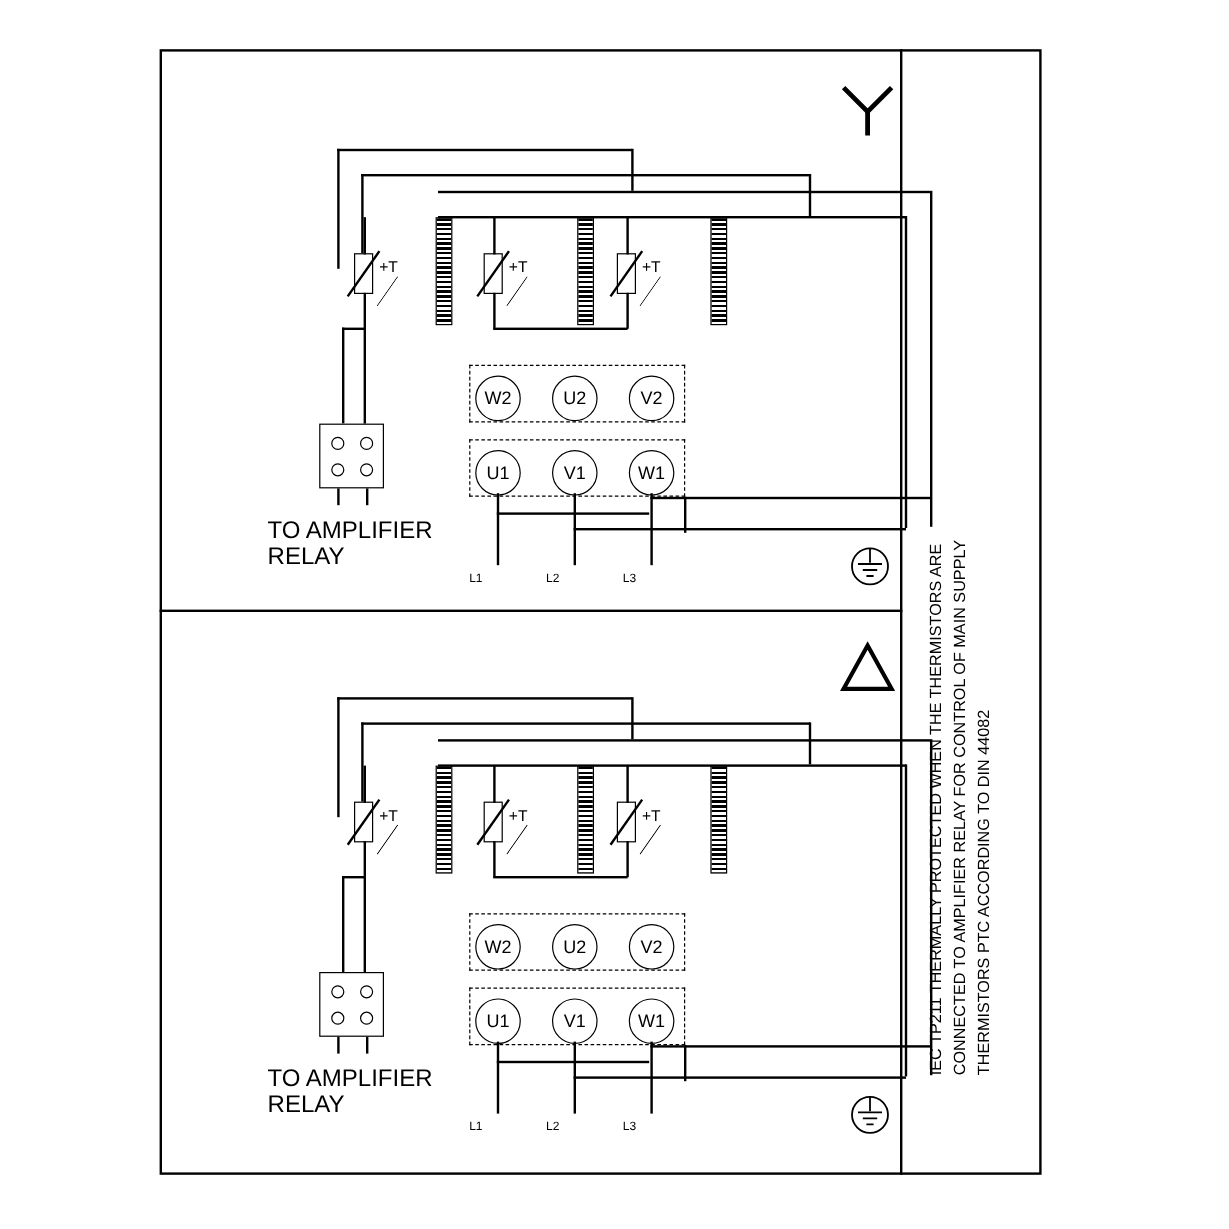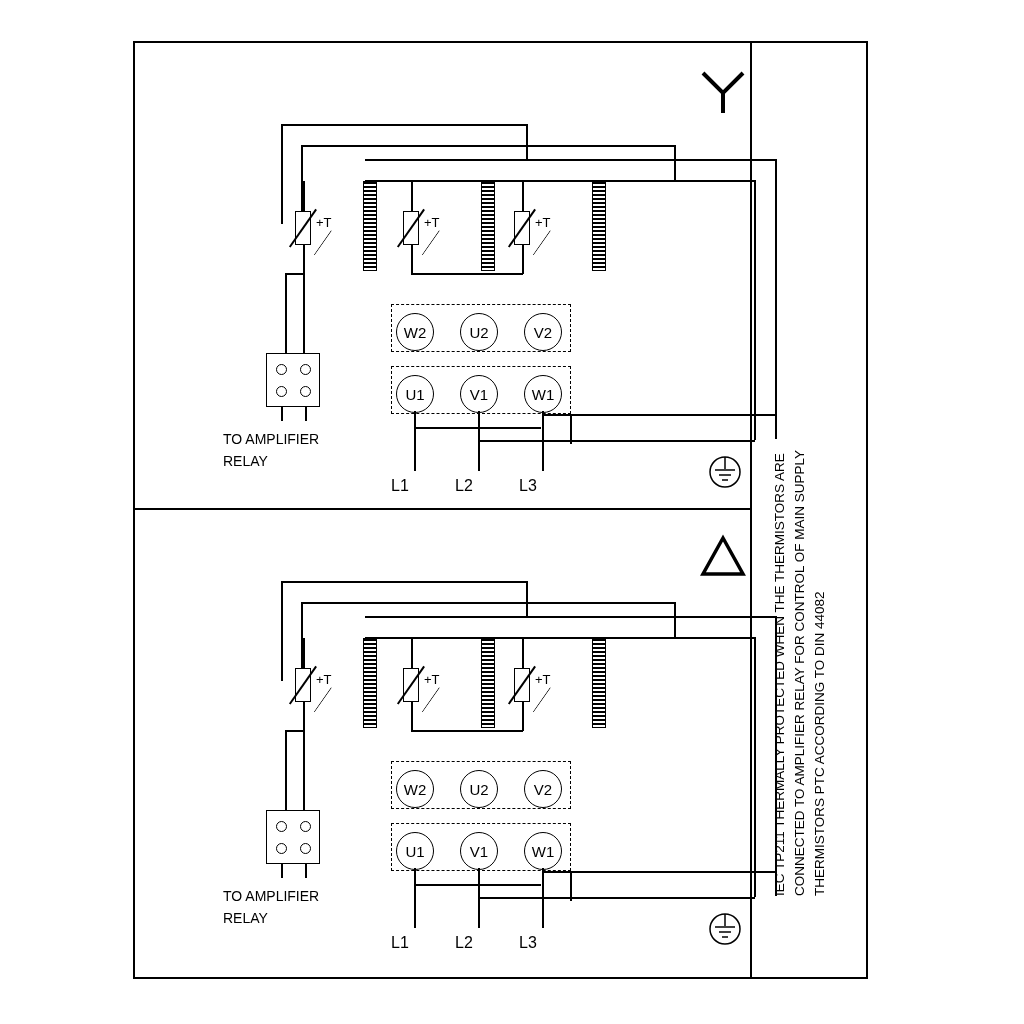--- a/index.html
+++ b/index.html
@@ -30,22 +30,22 @@
   .therm-slash{position:absolute;width:1.5px;height:46px;background:#000;transform:rotate(35deg);}
   .tlabel{position:absolute;font-size:13px;}
 
   .term{position:absolute;width:36px;height:36px;border:1.5px solid #000;border-radius:50%;
         background:#fff;display:flex;align-items:center;justify-content:center;font-size:15px;}
   .dashbox{position:absolute;border:1.2px dashed #000;box-sizing:border-box;}
 
   .cbox{position:absolute;width:54px;height:54px;border:1.5px solid #000;background:#fff;box-sizing:border-box;}
   .cdot{position:absolute;width:11px;height:11px;border:1.5px solid #000;border-radius:50%;background:#fff;box-sizing:border-box;}
 
-  .lbl{position:absolute;font-size:14px;white-space:nowrap;}
-  .lbl.ph{font-size:16px;}
+  .lbl{position:absolute;font-size:20px;white-space:nowrap;}
+  .lbl.ph{font-size:10px;}
 
   .earth{position:absolute;width:44px;height:34px;}
 
   .symbol{position:absolute;}
 
   .sidetext{position:absolute;left:752px;top:41px;width:116px;height:938px;}
   .sidetext .ln{position:absolute;transform-origin:0 0;transform:rotate(-90deg);
         font-size:13.5px;white-space:nowrap;}
 </style>
 </head>

